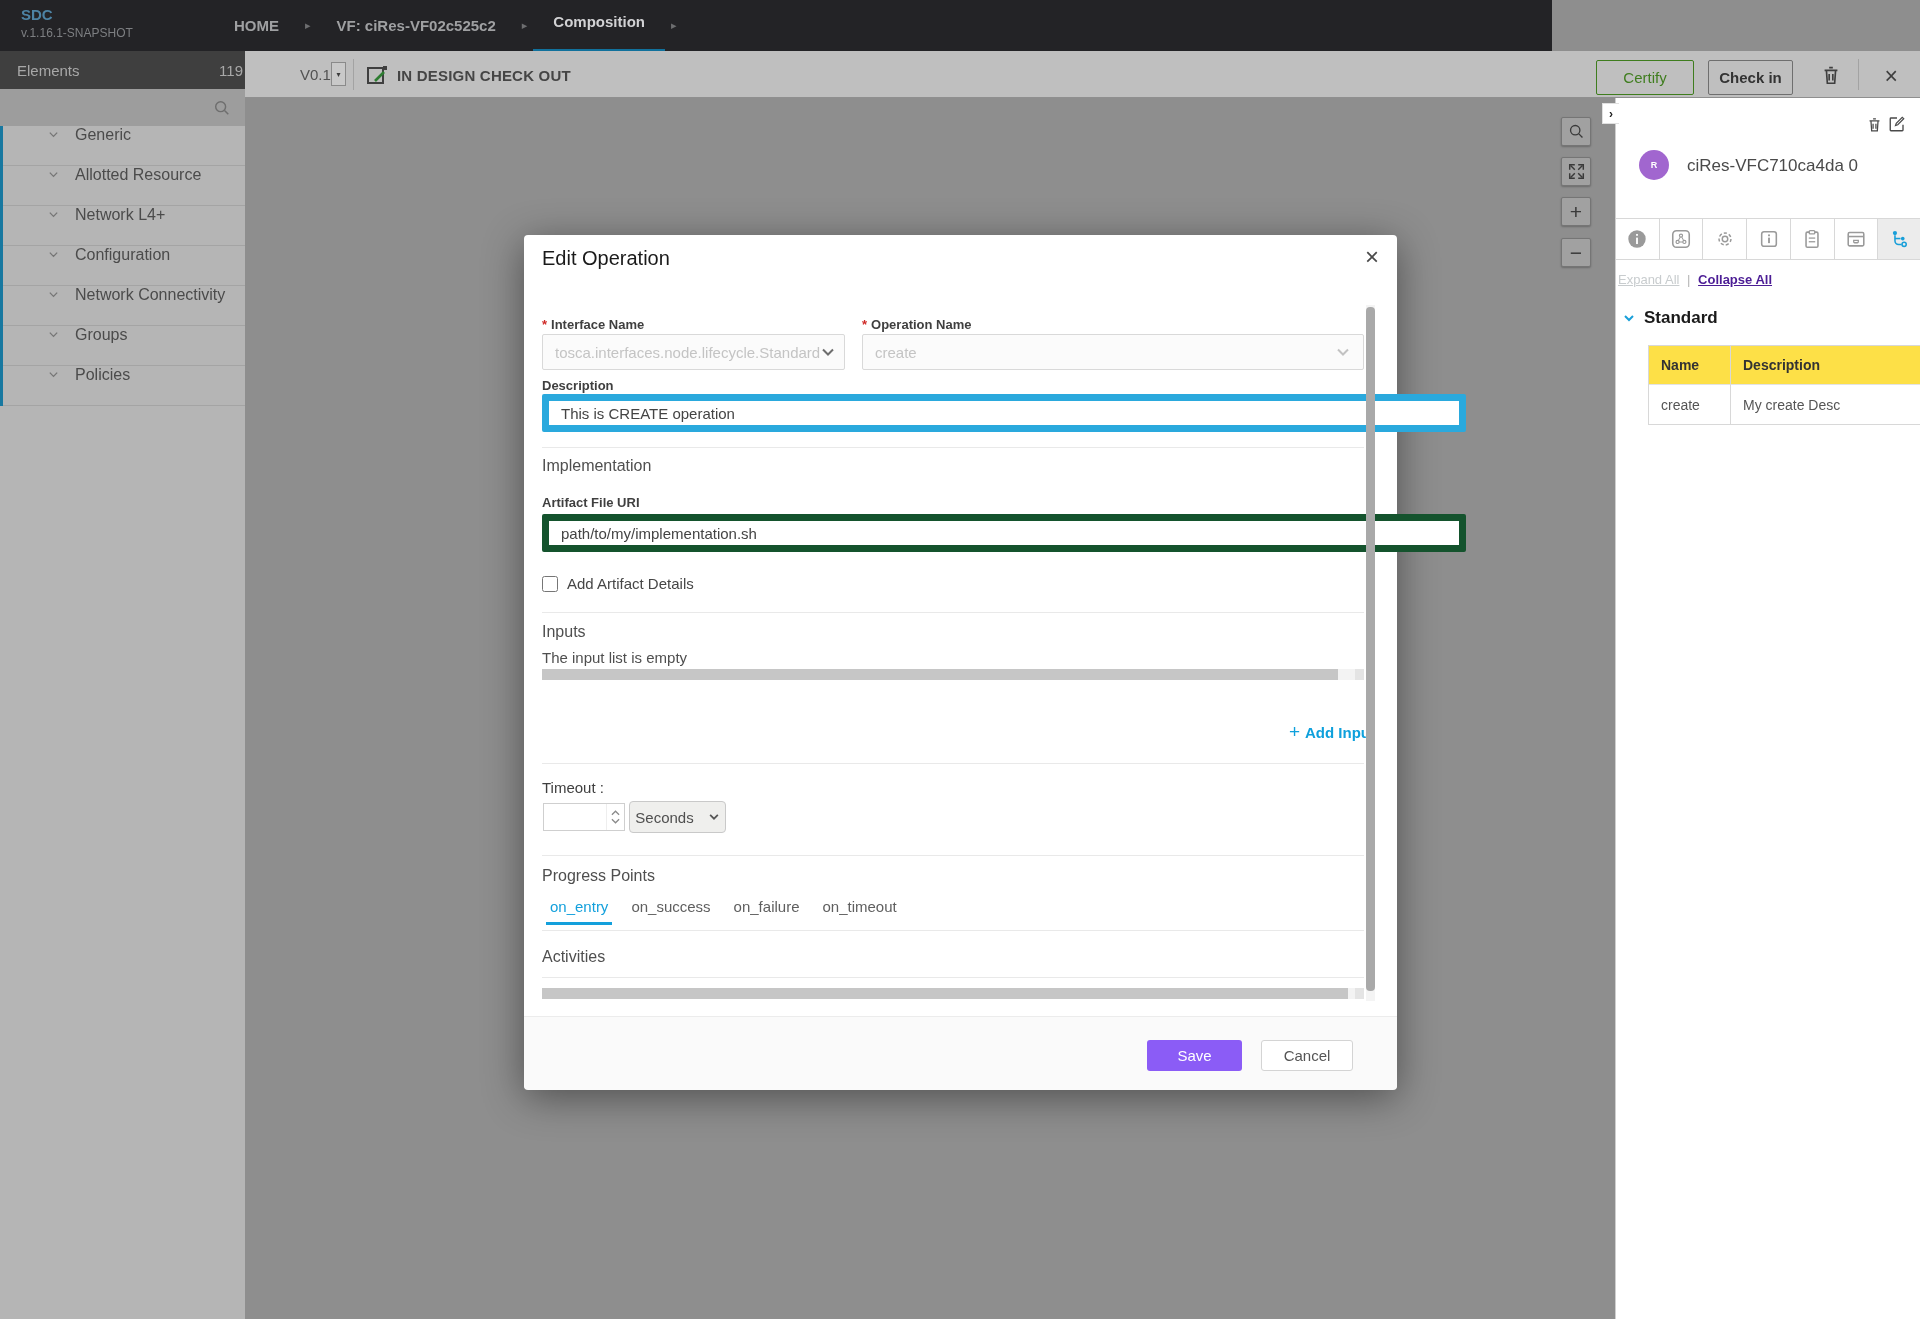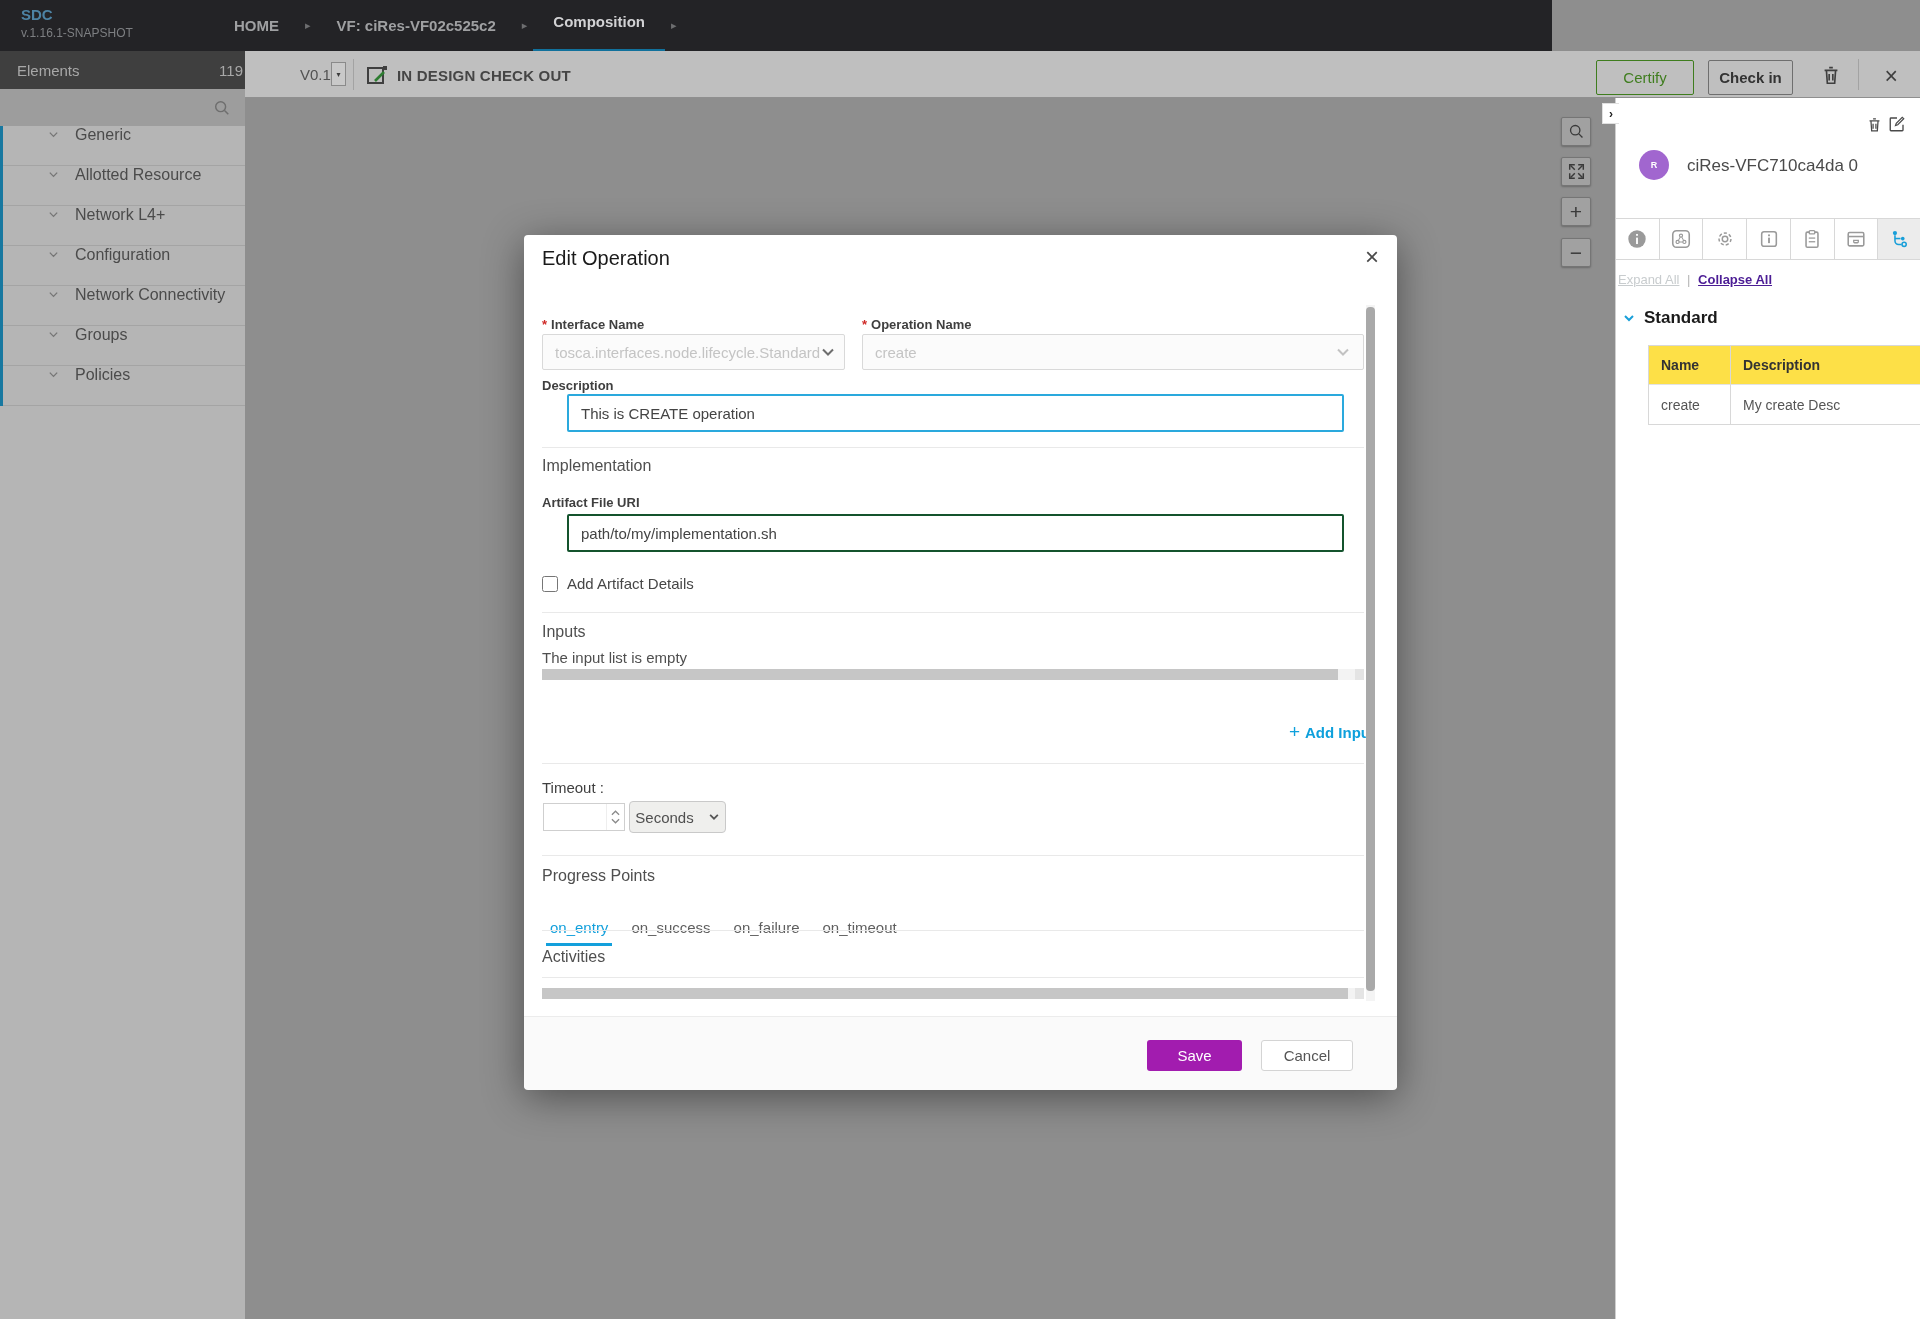--- a/index.html
+++ b/index.html
@@ -82,41 +82,41 @@
   
   .modal{left:524px;top:235px;width:873px;height:854px;background:#fff;border-radius:4px;
     box-shadow:0 8px 40px rgba(0,0,0,.45);}
   .m-title{left:18px;top:12px;font-size:20px;font-weight:500;color:#1a1a1a;}
   .m-close{right:18px;top:8px;font-size:24px;color:#4a4a4a;cursor:pointer;line-height:28px;}
   .m-label{font-size:13px;font-weight:600;color:#3f3f3f;}
   .req{color:#cf2a27;margin-right:4px;}
   .m-select{height:36px;background:#fbfbfb;border:1px solid #d9d9d9;border-radius:2px;box-sizing:border-box;
     display:flex;align-items:center;padding:0 12px;font-size:15px;color:#c4c4c4;cursor:default;}
   .m-select .dchev{margin-left:auto;width:16px;height:16px;}
-  .m-input{height:38px;border:2px solid #14532d;border-radius:2px;box-sizing:border-box;padding:0 12px;
-    font-size:15px;color:#444;font-family:"Liberation Sans","DejaVu Sans",sans-serif;outline:none;background:#fff;width:777px;margin-left:25px;}
+  .m-input{height:38px;border:7px solid #14532d;border-radius:2px;box-sizing:border-box;padding:0 12px;
+    font-size:15px;color:#444;font-family:"Liberation Sans","DejaVu Sans",sans-serif;outline:none;background:#fff;width:924px;}
   .m-input.focus{border-color:#2aa9dd;}
   .m-div{width:822px;height:1px;background:#e9e9e9;left:18px;}
   .m-sec{font-size:16px;color:#4f4f4f;}
   .m-empty{font-size:15px;color:#4f4f4f;}
   .hsb{width:822px;height:11px;background:#f3f3f3;left:18px;}
   .hsb .thumb{position:absolute;left:0;top:0;height:11px;background:#c6c6c6;cursor:pointer;}
   .hsb .endcap{position:absolute;right:0;top:0;width:9px;height:11px;background:#e4e4e4;}
   .addlink{color:#0ea0dc;font-size:15px;font-weight:600;cursor:pointer;display:flex;align-items:center;gap:5px;}
   .addlink .plus{font-size:19px;font-weight:400;}
   .spinner{left:19px;width:82px;height:28px;border:1px solid #cfcfcf;box-sizing:border-box;background:#fff;display:flex;}
   .spinner input{flex:1;border:none;outline:none;width:50px;padding:0 6px;font-size:14px;}
   .spin-arrows{width:20px;border-left:1px solid #eee;display:flex;flex-direction:column;align-items:center;justify-content:center;gap:2px;cursor:pointer;}
   .sec-select{width:97px;height:32px;border:1px solid #c9c9c9;border-radius:4px;background:#efefed;box-sizing:border-box;
     display:flex;align-items:center;justify-content:center;gap:14px;font-size:15px;color:#4f4f4f;cursor:pointer;}
-  .pp-tabs{left:22px;display:flex;gap:15px;font-size:15px;color:#5f5f5f;margin-top:21px;}
+  .pp-tabs{left:22px;display:flex;gap:15px;font-size:15px;color:#5f5f5f;}
   .pp-tab{padding:0 4px 7px 4px;cursor:pointer;}
   .pp-tab.active{color:#13a0dc;border-bottom:3px solid #13a0dc;}
   .m-footer{left:0;top:781px;width:873px;height:73px;background:#fafafa;border-top:1px solid #ececec;border-radius:0 0 4px 4px;}
-  .btn-save{left:623px;top:23px;width:95px;height:31px;background:#a21caf;color:#fff;border:none;border-radius:3px;
+  .btn-save{left:623px;top:23px;width:95px;height:31px;background:#8b5cf6;color:#fff;border:none;border-radius:3px;
     font-size:15px;display:flex;align-items:center;justify-content:center;cursor:pointer;}
   .btn-cancel{left:737px;top:23px;width:92px;height:31px;background:#fff;color:#555;border:1px solid #d4d4d4;border-radius:3px;
     font-size:15px;display:flex;align-items:center;justify-content:center;cursor:pointer;box-sizing:border-box;}
   .vsb{left:842px;top:70px;width:9px;height:696px;background:#f4f4f4;}
   .vsb .thumb{position:absolute;left:0;top:2px;width:9px;height:684px;background:#a9a9a9;border-radius:4px;cursor:pointer;}
 </style>
 </head>
 <body>
 
 <div class="screen">

